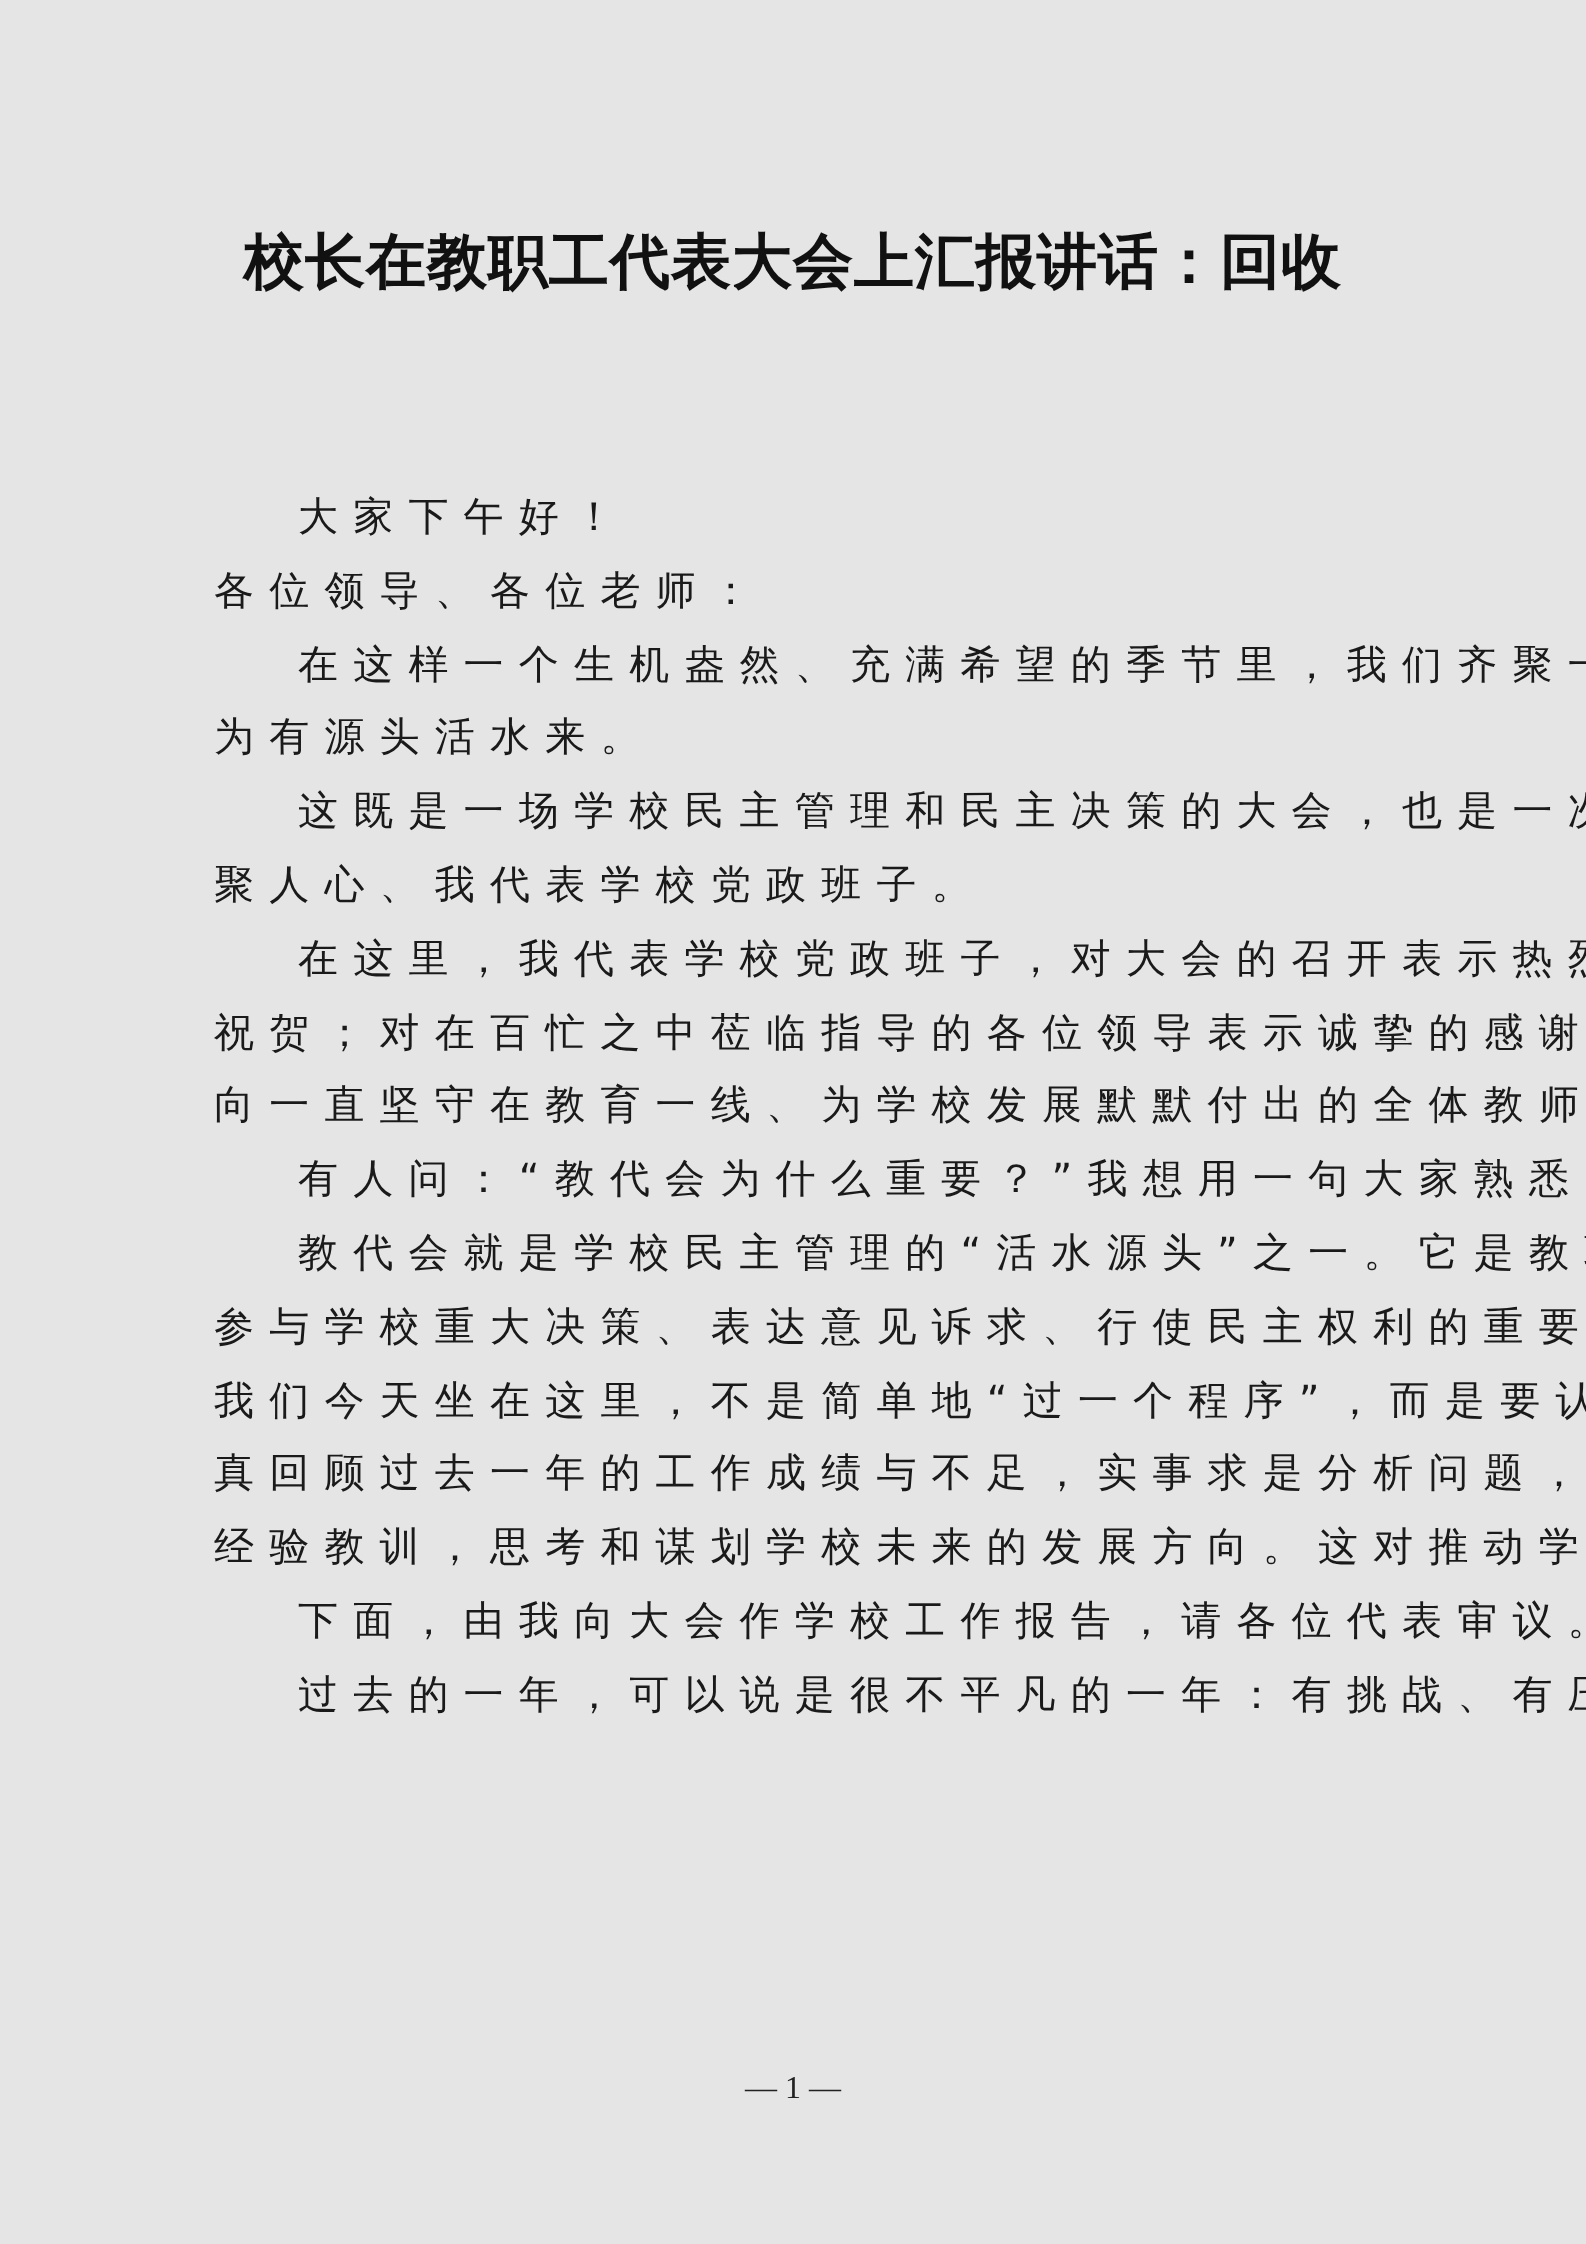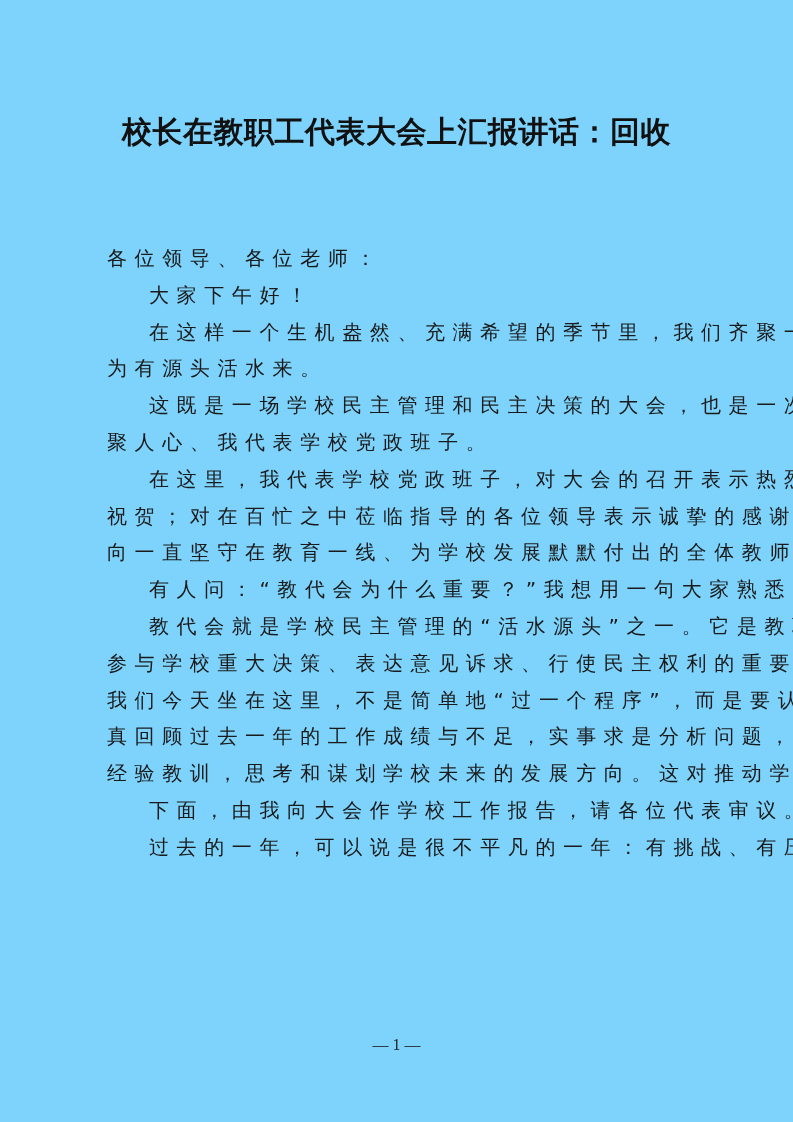--- a/index.html
+++ b/index.html
@@ -1,17 +1,17 @@
 <!DOCTYPE html>
 <html><head>
 <meta charset="utf-8">
 <style>
   html, body { margin: 0; padding: 0; background: #ffffff; }
   body { width: 793px; height: 1122px; position: relative; overflow: hidden; }
-  .page { position: absolute; left: 0; top: 0; width: 793px; height: 1122px; background: #7dd3fc; }
+  .page { position: absolute; left: 0; top: 0; width: 793px; height: 1122px; background: #e5e5e5; }
   .title {
     position: absolute; left: 96px; width: 601px; top: 111px;
     font-family: "DejaVu Serif", "Liberation Serif", serif;
     font-weight: bold; font-size: 30px; line-height: 42px;
     color: #111; text-align: center; letter-spacing: 0.5px;
   }
   .title div { white-space: nowrap; }
   .body {
     position: absolute; left: 107px; width: 585px; top: 240px;
     font-family: "DejaVu Sans", "Liberation Sans", sans-serif;
@@ -27,22 +27,22 @@
 </style>
 </head>
 <body>
 
 <div class="page">
   <div class="title">
     <div>校长在教职工代表大会上汇报讲话：回收</div>
   </div>
 
   <div class="body" id="body">
+    <div class="line indent">大家下午好！</div>
     <div class="line">各位领导、各位老师：</div>
-    <div class="line indent">大家下午好！</div>
     <div class="line indent">在这样一个生机盎然、充满希望的季节里，我们齐聚一堂</div>
     <div class="line">为有源头活水来。</div>
     <div class="line indent">这既是一场学校民主管理和民主决策的大会，也是一次凝</div>
     <div class="line">聚人心、我代表学校党政班子。</div>
     <div class="line indent">在这里，我代表学校党政班子，对大会的召开表示热烈的</div>
     <div class="line">祝贺；对在百忙之中莅临指导的各位领导表示诚挚的感谢；也</div>
     <div class="line">向一直坚守在教育一线、为学校发展默默付出的全体教师，致</div>
     <div class="line indent">有人问：“教代会为什么重要？”我想用一句大家熟悉的诗</div>
     <div class="line indent">教代会就是学校民主管理的“活水源头”之一。它是教职工</div>
     <div class="line">参与学校重大决策、表达意见诉求、行使民主权利的重要平台。</div>

